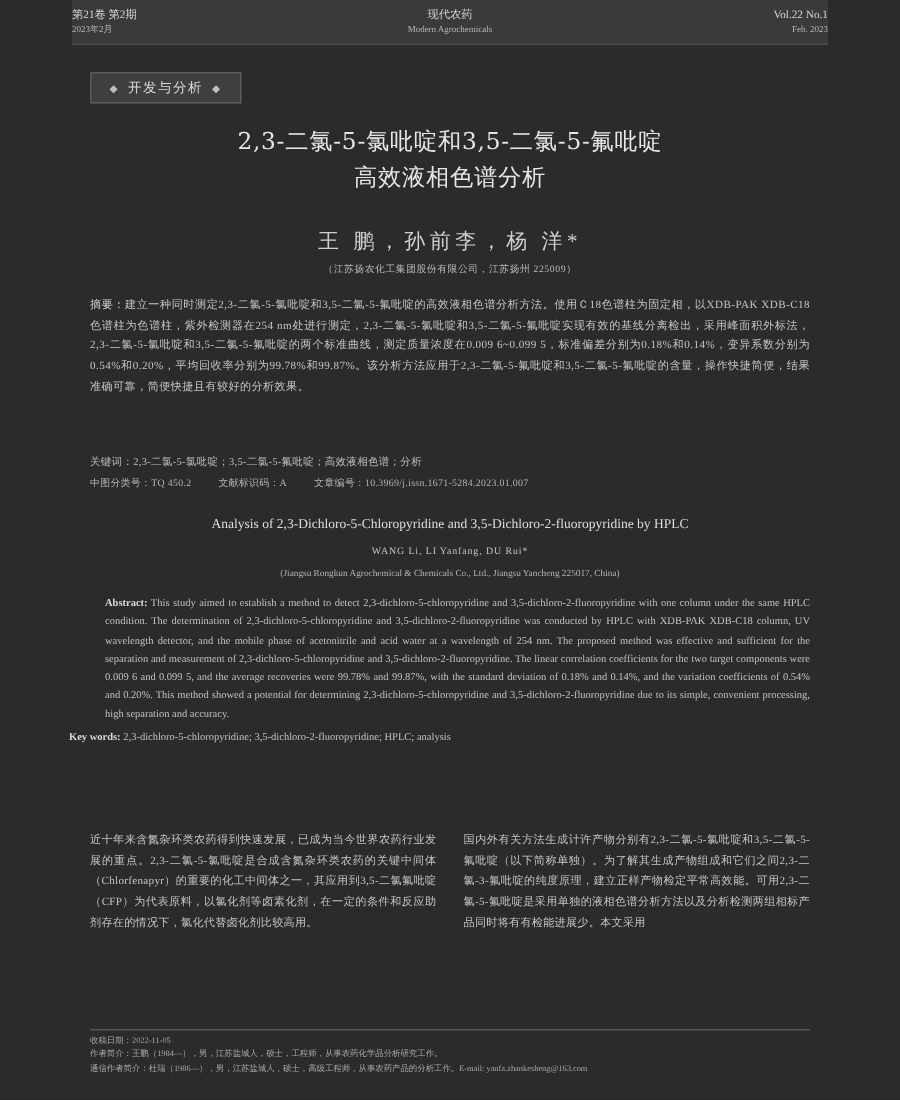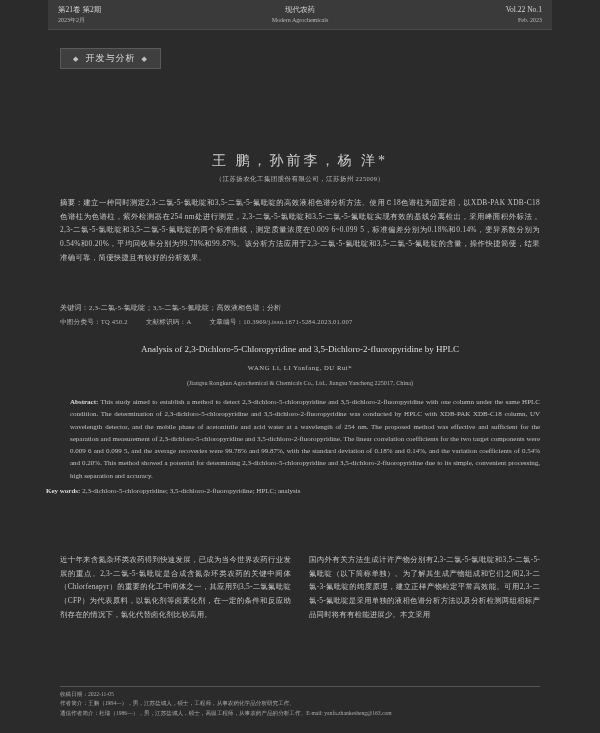--- a/index.html
+++ b/index.html
@@ -26,21 +26,21 @@
   .runhead {
     position: absolute;
     top: 0;
     left: 48px;
     right: 48px;
     height: 30px;
     background: #3a3a3a;
     display: flex;
     align-items: stretch;
     justify-content: space-between;
-    padding: 2px 10px;
+    padding: 2px 0;
     box-sizing: border-box;
     border-bottom: 1px solid #4a4a4a;
   }
   .runhead .col {
     display: flex;
     flex-direction: column;
     justify-content: center;
     font-size: 6px;
     line-height: 1.5;
     color: #b8b8b8;
@@ -244,20 +244,24 @@
       <span>Feb. 2023</span>
     </div>
   </div>
 
   <div class="sec-tag">
     <span class="dia">◆</span>
     <span>开发与分析</span>
     <span class="dia">◆</span>
   </div>
 
+  <div class="title-block">
+    <div class="title-cn">2,3-二氯-5-氯吡啶和3,5-二氯-5-氟吡啶</div>
+    <div class="title-cn">高效液相色谱分析</div>
+  </div>
 
   <div class="authors">王    鹏，孙前李，杨    洋*</div>
   <div class="affil">（江苏扬农化工集团股份有限公司，江苏扬州    225009）</div>
 
   <div class="abs-cn">
     <span class="lead">摘要：</span><span>建立一种同时测定2,3-二氯-5-氯吡啶和3,5-二氯-5-氟吡啶的高效液相色谱分析方法。使用Ｃ18色谱柱为固定相，以XDB-PAK XDB-C18色谱柱为色谱柱，紫外检测器在254 nm处进行测定，2,3-二氯-5-氯吡啶和3,5-二氯-5-氟吡啶实现有效的基线分离检出，采用峰面积外标法，2,3-二氯-5-氯吡啶和3,5-二氯-5-氟吡啶的两个标准曲线，测定质量浓度在0.009 6~0.099 5，标准偏差分别为0.18%和0.14%，变异系数分别为0.54%和0.20%，平均回收率分别为99.78%和99.87%。该分析方法应用于2,3-二氯-5-氟吡啶和3,5-二氯-5-氟吡啶的含量，操作快捷简便，结果准确可靠，简便快捷且有较好的分析效果。</span>
   </div>
 
   <div class="kw-cn">
     <span>关键词：</span><span>2,3-二氯-5-氯吡啶；3,5-二氯-5-氟吡啶；高效液相色谱；分析</span>

